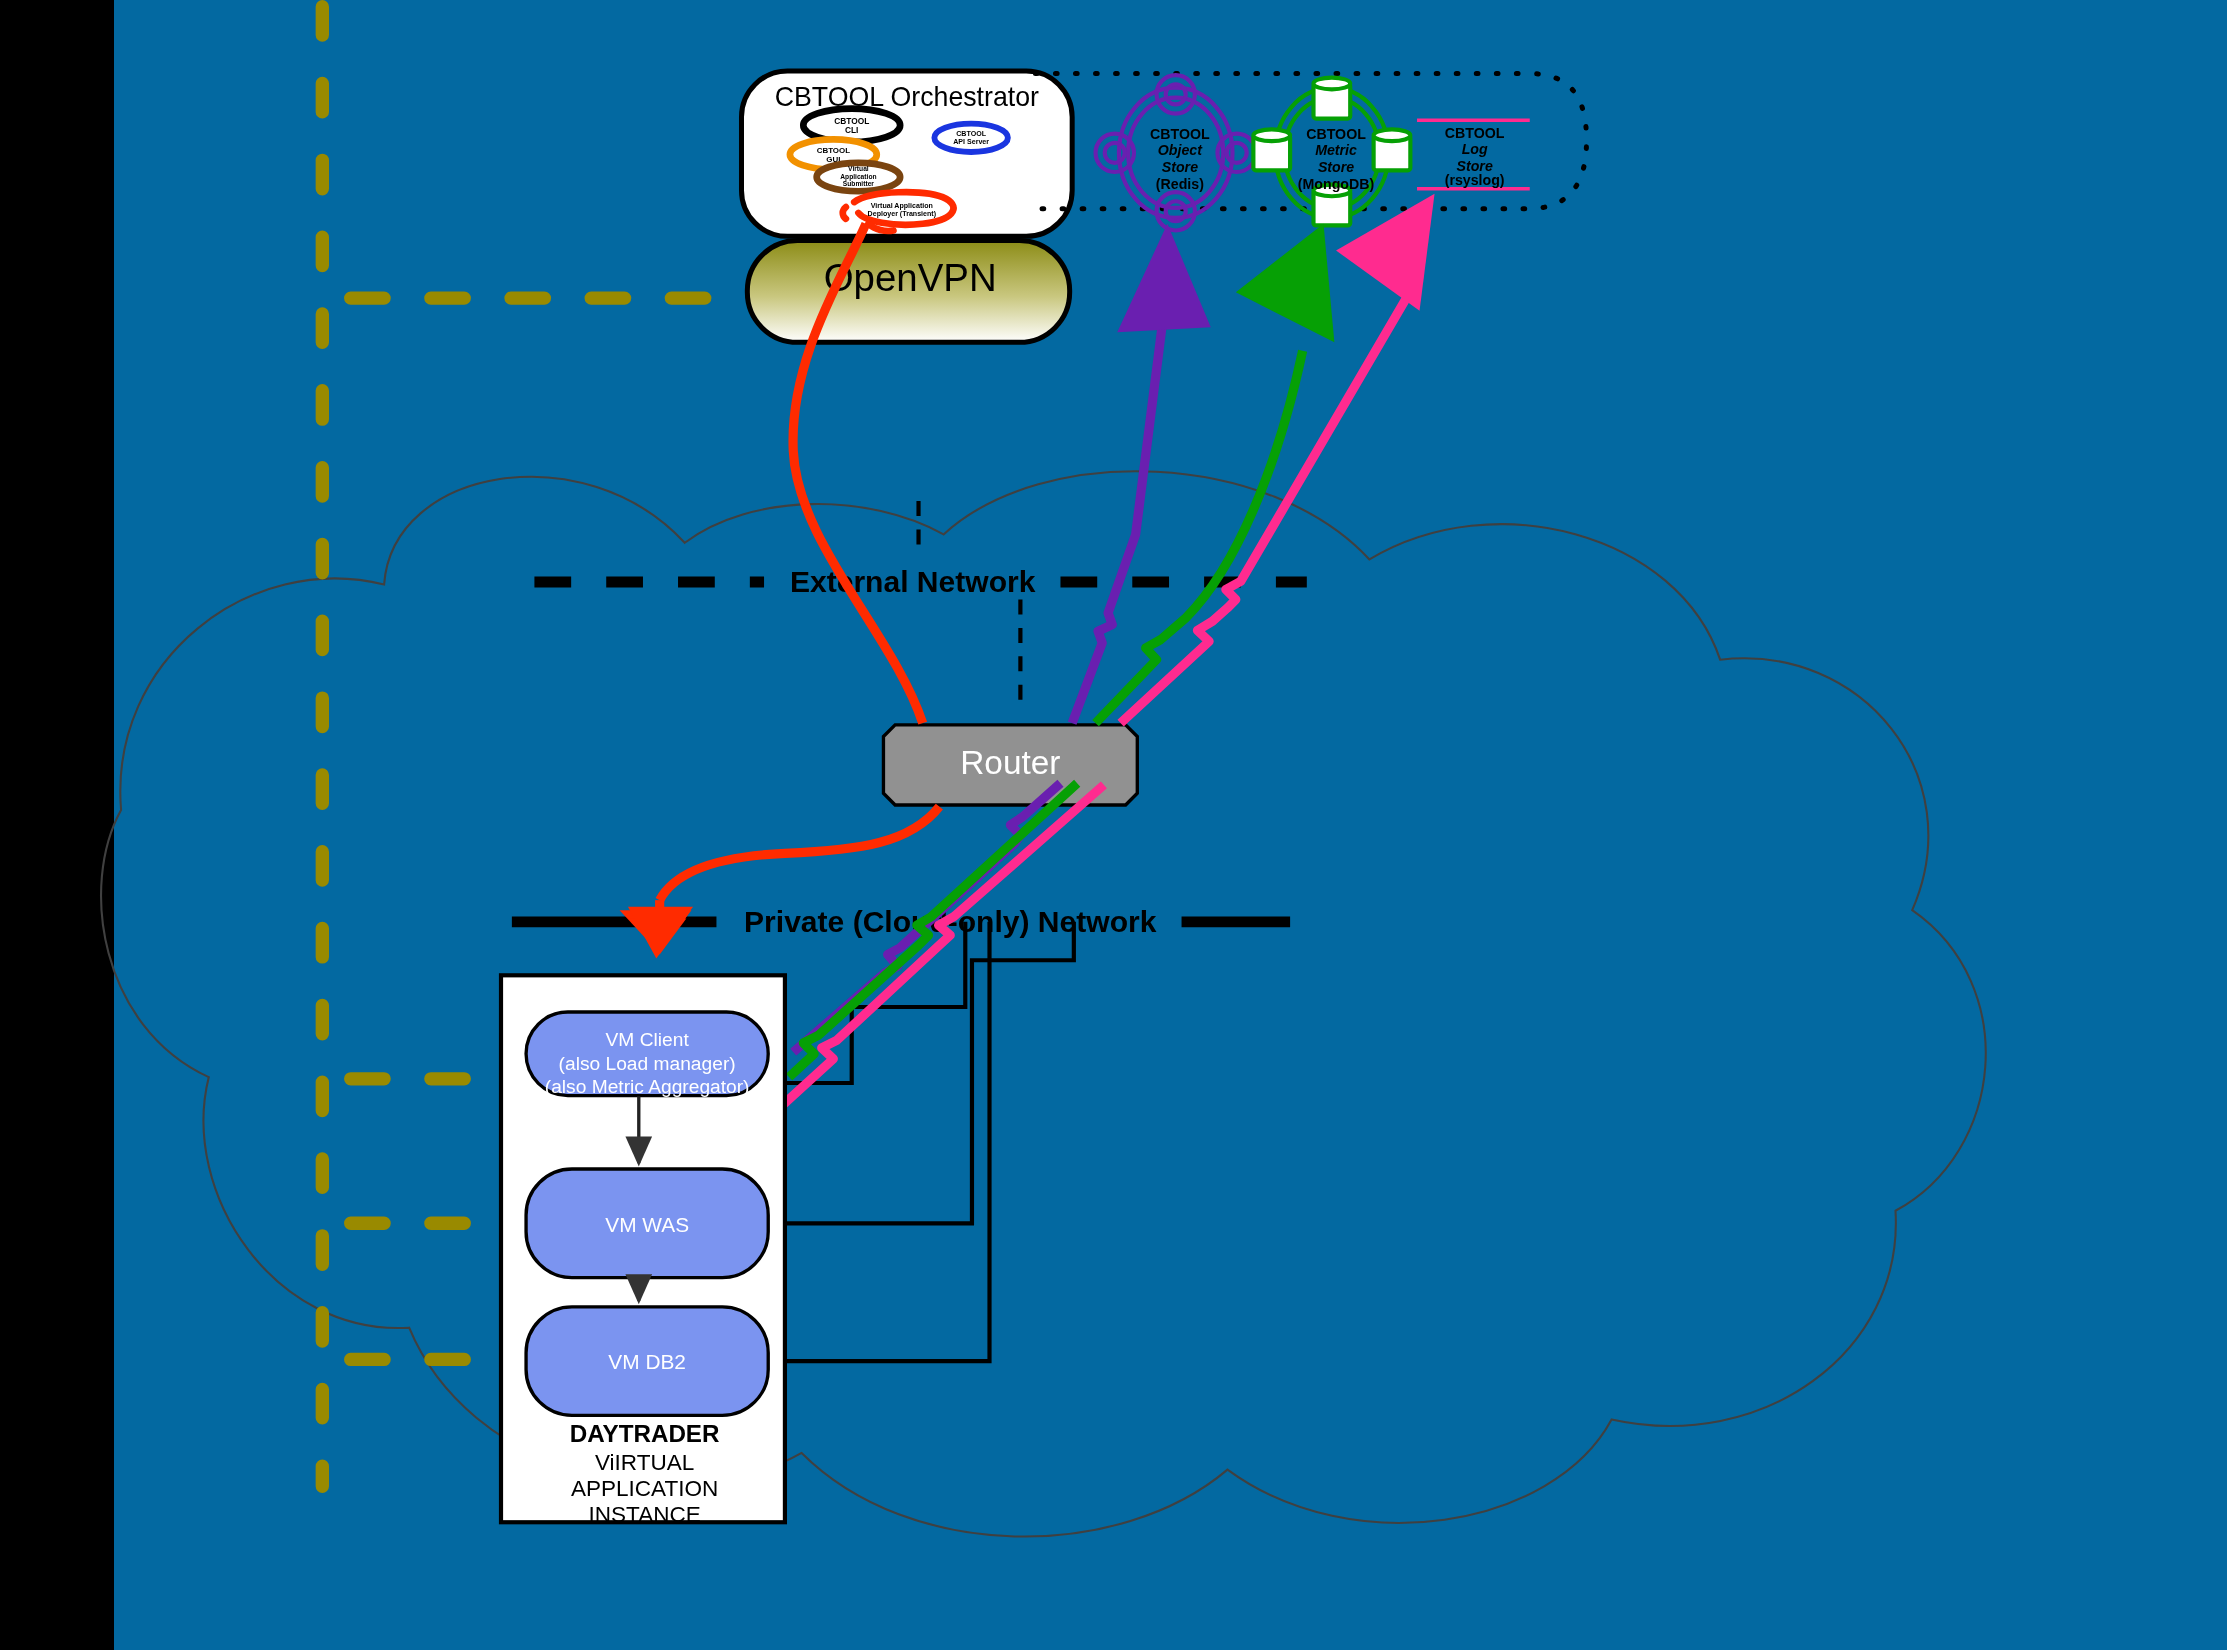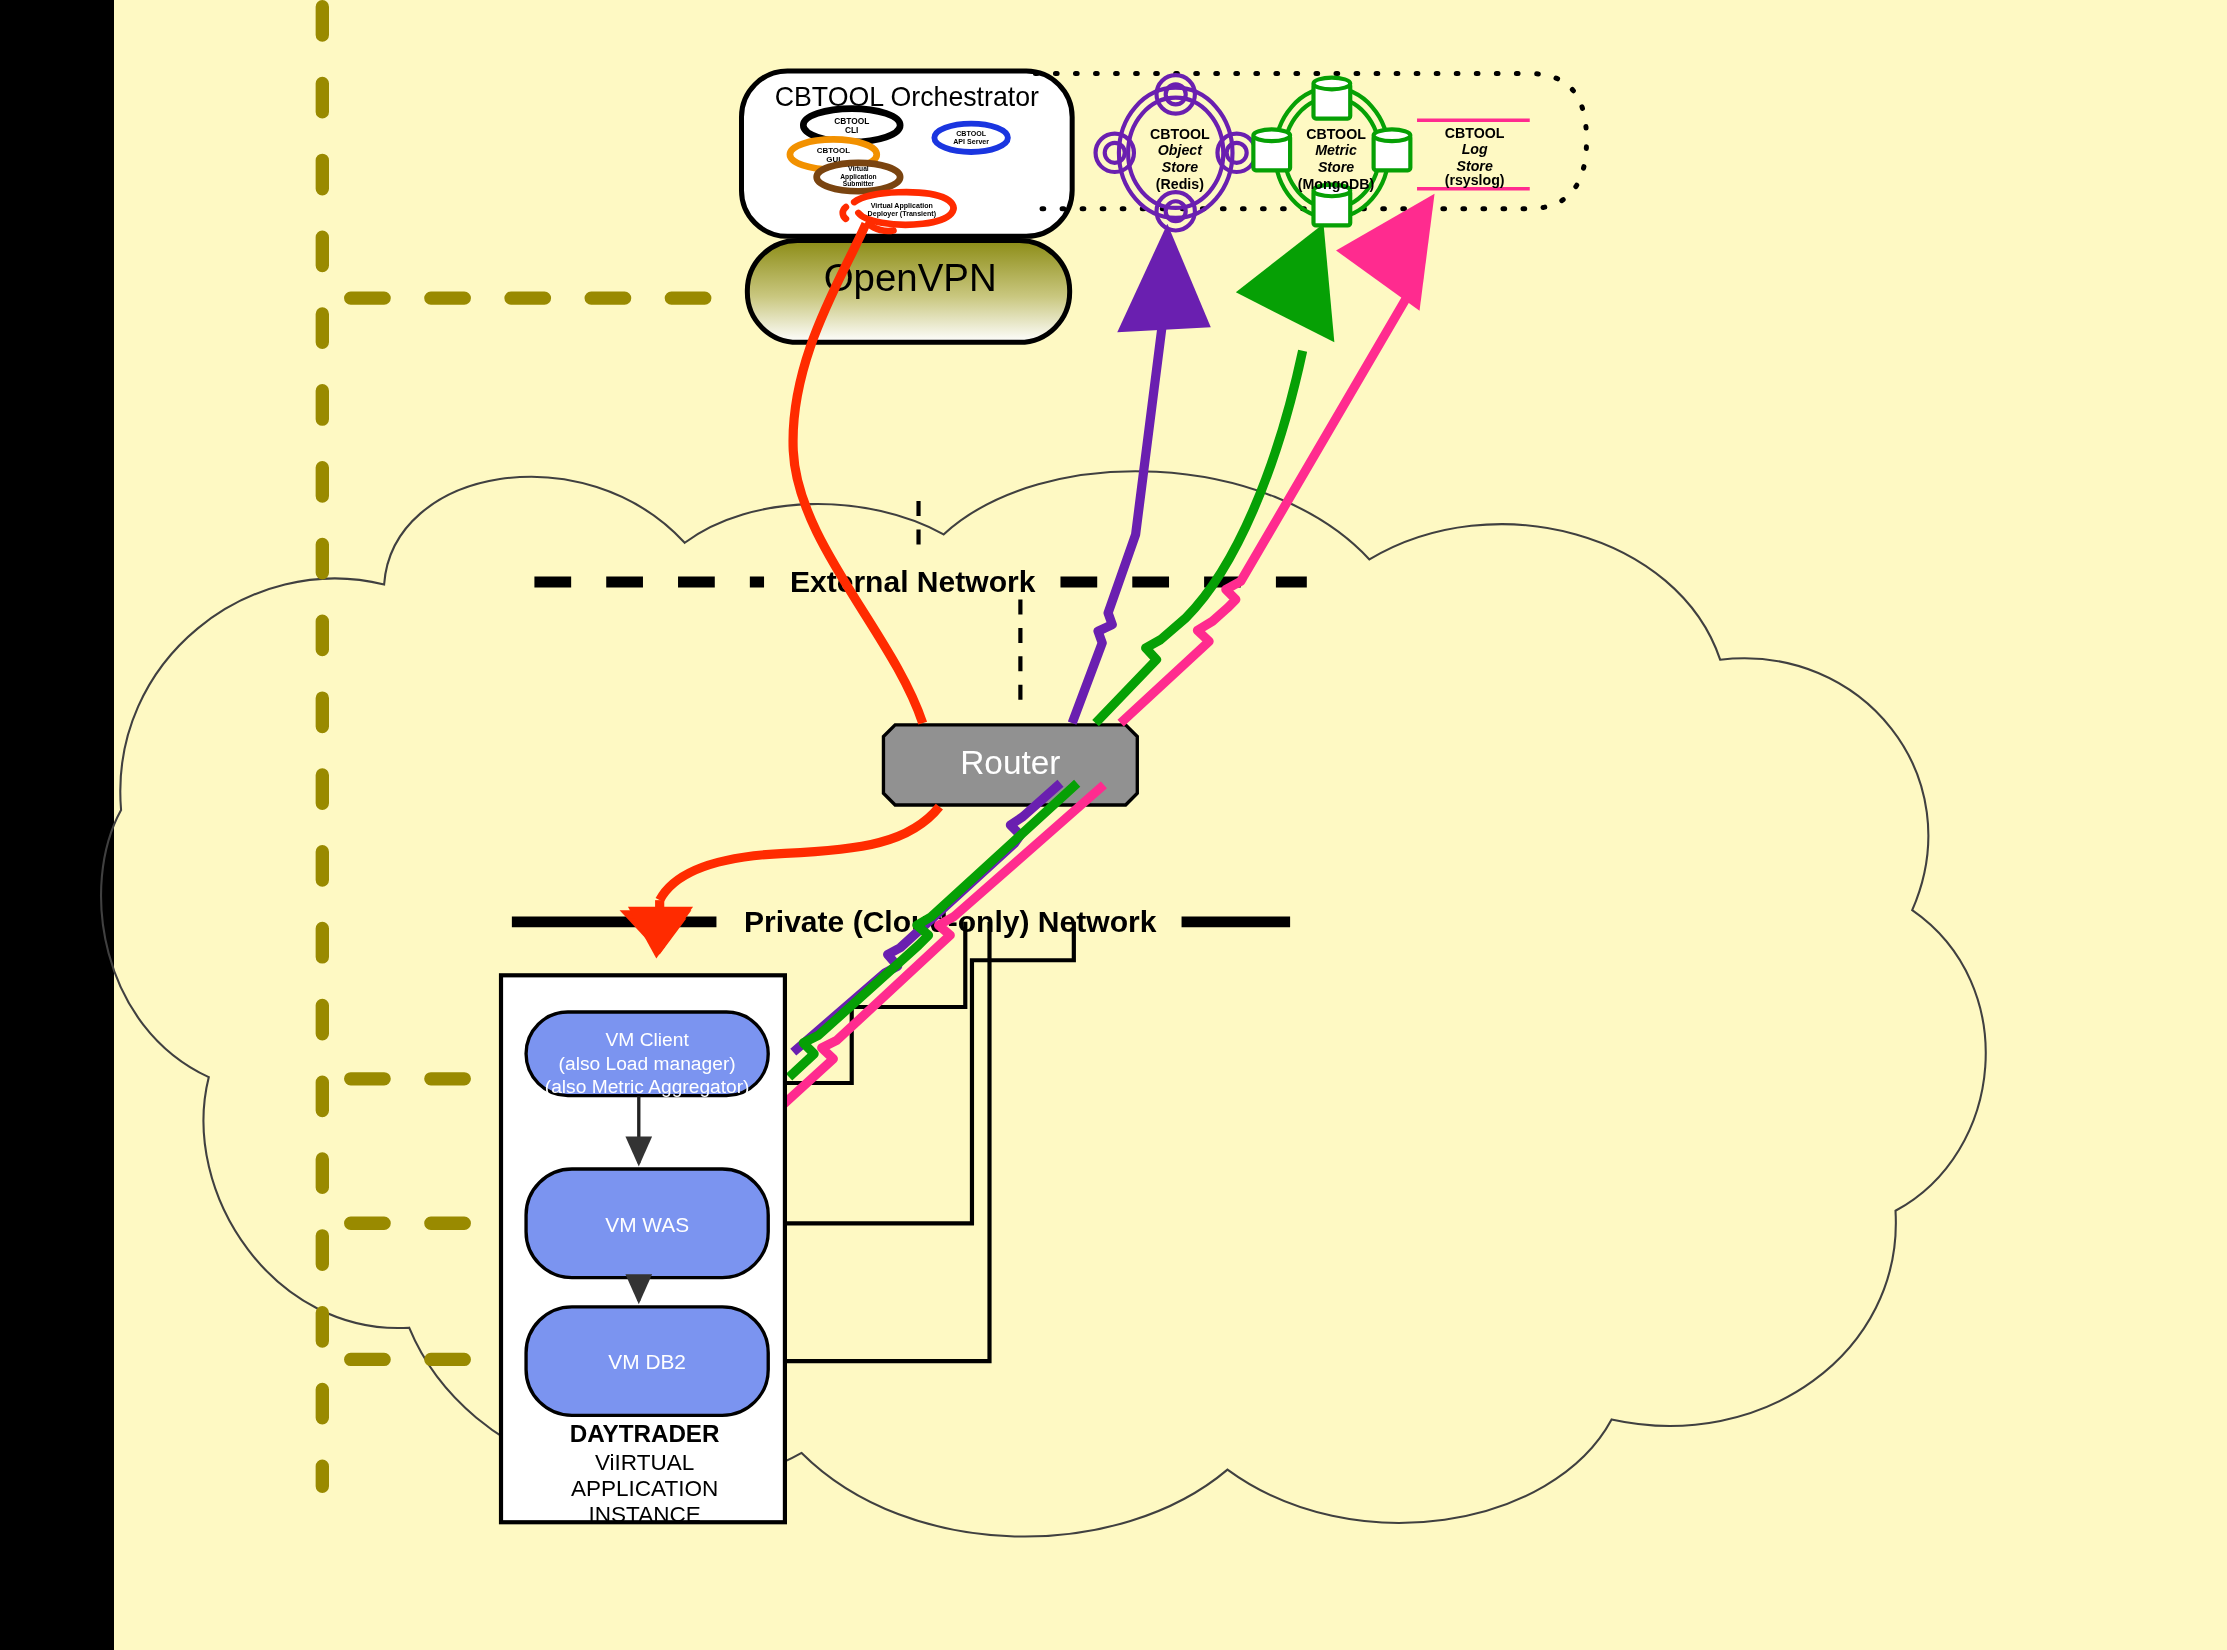--- a/index.html
+++ b/index.html
@@ -1,17 +1,17 @@
 <!DOCTYPE html>
 <html style="font-size:13.4px"><head>
 <meta charset="utf-8">
 <style>
   html,body{margin:0;padding:0;background:#ffffff;}
   body{width:2227px;height:1650px;overflow:hidden;font-family:"Liberation Sans",sans-serif;}
-  #stage{position:relative;width:2227px;height:1650px;background:#fef9c3;}
+  #stage{position:relative;width:2227px;height:1650px;background:#0369a1;}
   #leftbar{position:absolute;left:0;top:0;width:114px;height:1650px;background:#000000;}
   svg#scene{position:absolute;left:0;top:0;width:2227px;height:1650px;}
   .lbl{font-family:"Liberation Sans",sans-serif;fill:#000;}
   text{white-space:pre;}
 </style>
 </head>
 <body>
 
 <div id="stage">
   <div id="leftbar"></div>

